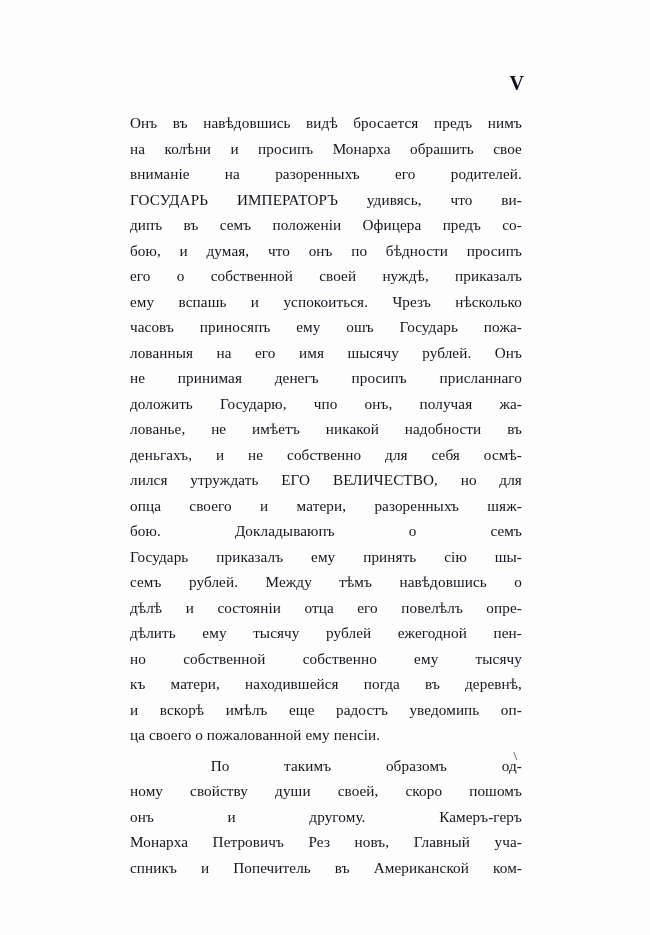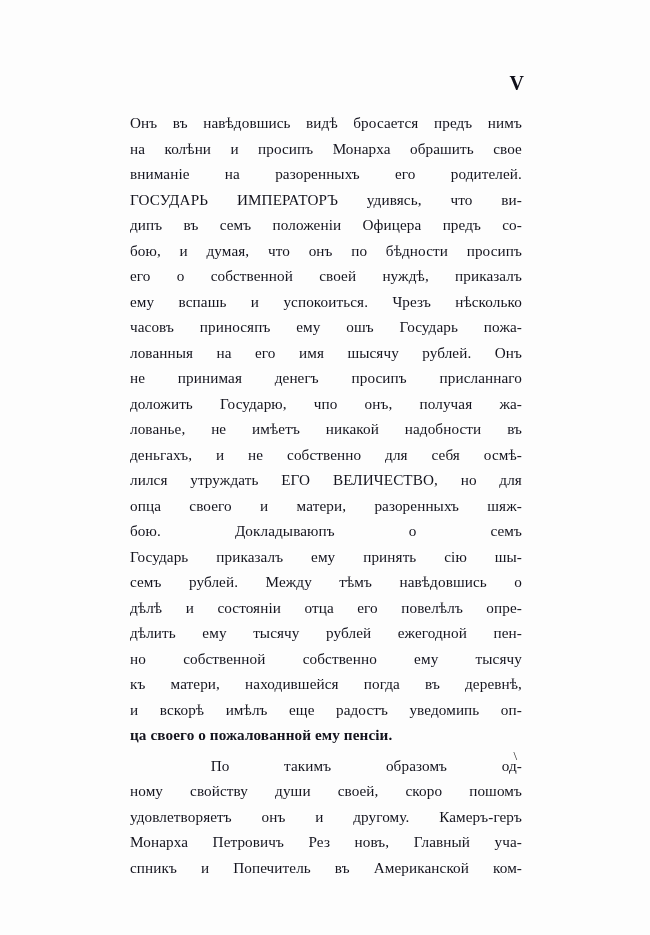--- a/index.html
+++ b/index.html
@@ -47,21 +47,20 @@
     display: flex;
     justify-content: space-between;
     font-size: 15.2px;
     line-height: 25.5px;
     white-space: pre;
     color: #14141e;
     letter-spacing: 0.1px;
   }
   .line.last, .line.nojustify {
     justify-content: flex-start;
-    font-weight: bold;
   }
   .line .w {
     display: inline-block;
   }
   .line.indent {
     text-indent: 0;
   }
   .line.indent::before {
     content: "";
     display: inline-block;
@@ -107,21 +106,21 @@
       <div class="line"><span class="w">дѣлить</span><span class="w">ему</span><span class="w">тысячу</span><span class="w">рублей</span><span class="w">ежегодной</span><span class="w">пен-</span></div>
       <div class="line"><span class="w">но</span><span class="w">собственной</span><span class="w">собственно</span><span class="w">ему</span><span class="w">тысячу</span></div>
       <div class="line"><span class="w">къ</span><span class="w">матери,</span><span class="w">находившейся</span><span class="w">погда</span><span class="w">въ</span><span class="w">деревнѣ,</span></div>
       <div class="line"><span class="w">и</span><span class="w">вскорѣ</span><span class="w">имѣлъ</span><span class="w">еще</span><span class="w">радостъ</span><span class="w">уведомипь</span><span class="w">оп-</span></div>
       <div class="line last">ца своего о пожалованной ему пенсіи.</div>
     </div>
 
     <div class="para">
       <div class="line indent"><span class="w">По</span><span class="w">такимъ</span><span class="w">образомъ</span><span class="w">од-</span></div>
       <div class="line"><span class="w">ному</span><span class="w">свойству</span><span class="w">души</span><span class="w">своей,</span><span class="w">скоро</span><span class="w">пошомъ</span></div>
-      <div class="line"><span class="w">удовлетворяетъ</span><span class="w">онъ</span><span class="w">и</span><span class="w">другому.</span><span class="w">Камеръ-геръ</span></div>
+      <div class="line"><span class="w">онъ</span><span class="w">и</span><span class="w">другому.</span><span class="w">Камеръ-геръ</span></div>
       <div class="line"><span class="w">Монарха</span><span class="w">Петровичъ</span><span class="w">Рез</span><span class="w">новъ,</span><span class="w">Главный</span><span class="w">уча-</span></div>
       <div class="line"><span class="w">спникъ</span><span class="w">и</span><span class="w">Попечитель</span><span class="w">въ</span><span class="w">Американской</span><span class="w">ком-</span></div>
     </div>
   </div>
 
   <div class="tick">\</div>
 
 </div>
 
 </body></html>

